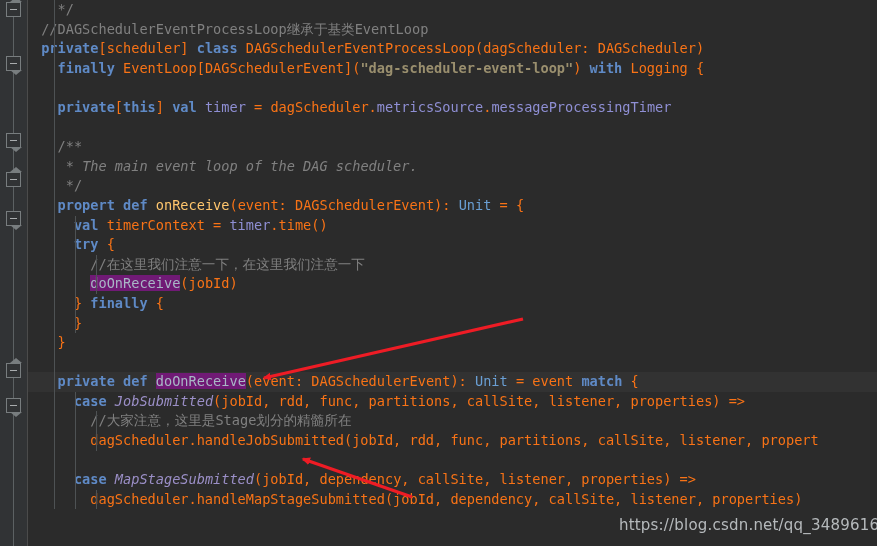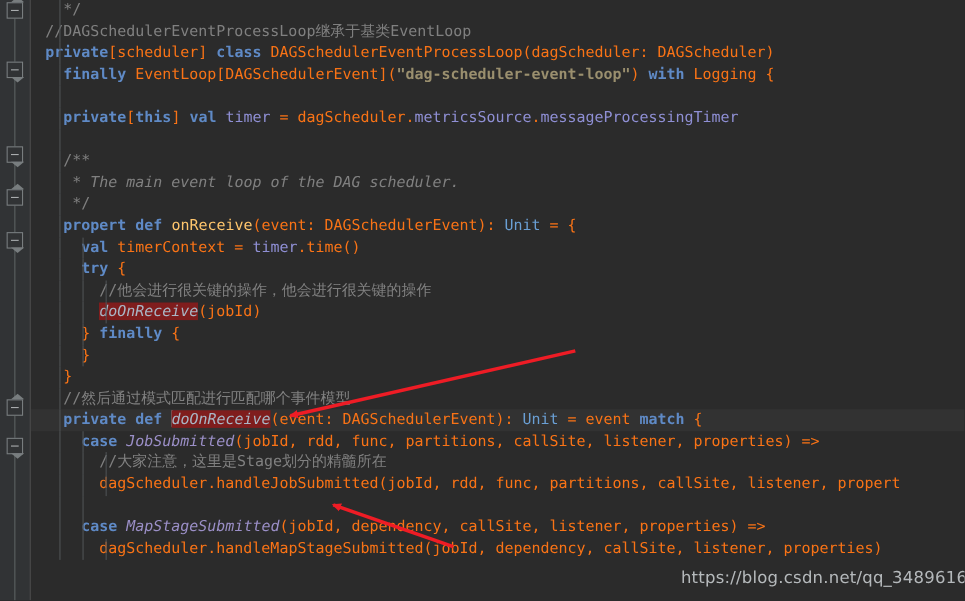--- a/index.html
+++ b/index.html
@@ -102,21 +102,21 @@
     background: #4e5254;
   }
   .kwb      { color: #5f8ac6; font-weight: bold; }
   .cmt      { color: #808080; }
   .strb     { color: #9a8f6e; font-weight: bold; }
   .fn       { color: #ffc66d; }
   .type     { color: #6a9fd4; }
   .cls      { color: #9b8fc7; font-style: italic; }
   .fld      { color: #8f8fd4; }
   .plain    { color: #f97316; }
-  .hl       { background: #7f1d1d; font-style: italic; }
+  .hl       { background: #701a75; }
 
   
   .caret {
     display: inline-block;
     width: 1px;
     height: 15px;
     background: #c8c8c8;
     vertical-align: -3px;
     margin-right: -1px;
   }
@@ -198,32 +198,32 @@
 
     <div class="line"><span class="indent-guide" style="left:26px"></span>    <span class="cmt">*/</span></div>
 
 
     <div class="line"><span class="indent-guide" style="left:26px"></span>   <span class="kwb">propert</span><span class="plain"> </span><span class="kwb">def</span><span class="plain"> </span><span class="fn">onReceive</span><span class="plain">(event: DAGSchedulerEvent): </span><span class="type">Unit</span><span class="plain"> = {</span></div>
 
     <div class="line"><span class="indent-guide" style="left:26px"></span><span class="indent-guide" style="left:47px"></span>     <span class="kwb">val</span><span class="plain"> timerContext = </span><span class="fld">timer</span><span class="plain">.time()</span></div>
 
     <div class="line"><span class="indent-guide" style="left:26px"></span><span class="indent-guide" style="left:47px"></span>     <span class="kwb">try</span><span class="plain"> {</span></div>
 
-    <div class="line"><span class="indent-guide" style="left:26px"></span><span class="indent-guide" style="left:47px"></span><span class="indent-guide" style="left:68px"></span>       <span class="cmt">//他会进行很关键的操作，他会进行很关键的操作</span></div>
+    <div class="line"><span class="indent-guide" style="left:26px"></span><span class="indent-guide" style="left:47px"></span><span class="indent-guide" style="left:68px"></span>       <span class="cmt">//在这里我们注意一下，在这里我们注意一下</span></div>
 
     <div class="line"><span class="indent-guide" style="left:26px"></span><span class="indent-guide" style="left:47px"></span><span class="indent-guide" style="left:68px"></span>       <span class="hl">doOnReceive</span><span class="plain">(jobId)</span></div>
 
     <div class="line"><span class="indent-guide" style="left:26px"></span><span class="indent-guide" style="left:47px"></span>     <span class="plain">} </span><span class="kwb">finally</span><span class="plain"> {</span></div>
 
 
     <div class="line"><span class="indent-guide" style="left:26px"></span><span class="indent-guide" style="left:47px"></span>     <span class="plain">}</span></div>
 
     <div class="line"><span class="indent-guide" style="left:26px"></span>   <span class="plain">}</span></div>
 
-    <div class="line"><span class="indent-guide" style="left:26px"></span>   <span class="cmt">//然后通过模式匹配进行匹配哪个事件模型</span></div>
+    <div class="line"><span class="indent-guide" style="left:26px"></span>   </div>
 
     <div class="line current"><span class="indent-guide" style="left:26px"></span>   <span class="kwb">private</span><span class="plain"> </span><span class="kwb">def</span><span class="plain"> </span><span class="caret"></span><span class="hl">doOnReceive</span><span class="plain">(event: DAGSchedulerEvent): </span><span class="type">Unit</span><span class="plain"> = event </span><span class="kwb">match</span><span class="plain"> {</span></div>
 
     <div class="line"><span class="indent-guide" style="left:26px"></span><span class="indent-guide" style="left:47px"></span>     <span class="kwb">case</span><span class="plain"> </span><span class="cls">JobSubmitted</span><span class="plain">(jobId, rdd, func, partitions, callSite, listener, properties) =&gt;</span></div>
 
     <div class="line"><span class="indent-guide" style="left:26px"></span><span class="indent-guide" style="left:47px"></span><span class="indent-guide" style="left:68px"></span>       <span class="cmt">//大家注意，这里是Stage划分的精髓所在</span></div>
 
     <div class="line"><span class="indent-guide" style="left:26px"></span><span class="indent-guide" style="left:47px"></span><span class="indent-guide" style="left:68px"></span>       <span class="plain">dagScheduler.handleJobSubmitted(jobId, rdd, func, partitions, callSite, listener, propert</span></div>
 
     <div class="line"><span class="indent-guide" style="left:26px"></span><span class="indent-guide" style="left:47px"></span></div>

